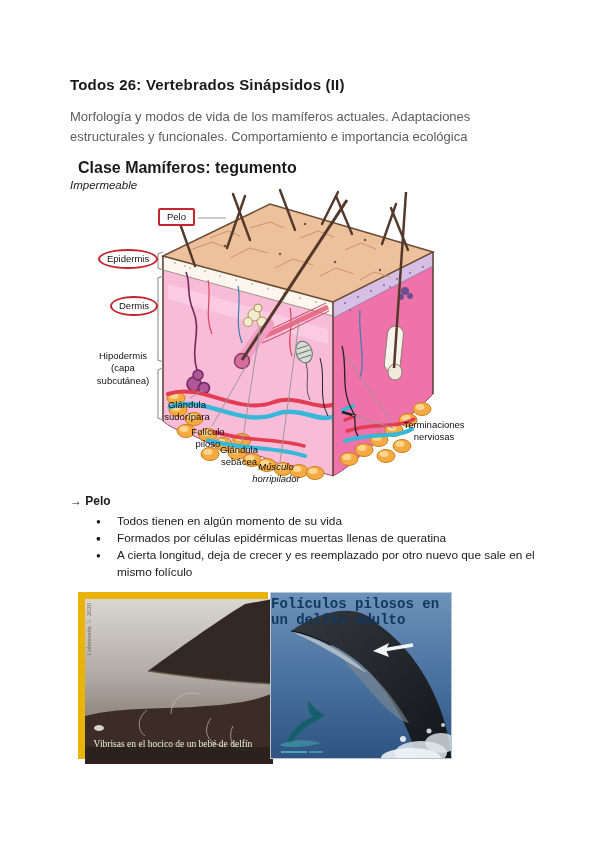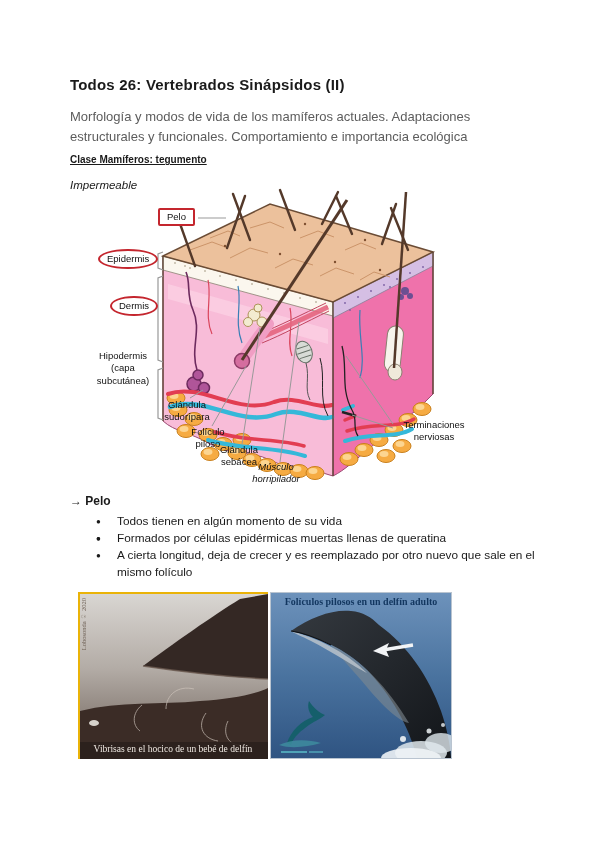--- a/index.html
+++ b/index.html
@@ -1,20 +1,20 @@
 <!DOCTYPE html>
 <html><head>
 <meta charset="utf-8">
 <style>
   html,body{margin:0;padding:0;background:#ffffff;}
   body{width:600px;height:848px;position:relative;font-family:"Liberation Sans",sans-serif;color:#1a1a1a;overflow:hidden;}
   .abs{position:absolute;}
   .page-title{left:70px;top:66px;font-size:15px;font-weight:bold;letter-spacing:.2px;}
   .subtitle{left:70px;top:94px;width:468px;font-size:13px;line-height:19.5px;color:#5c5c5c;}
-  .section-heading{left:70px;top:146px;font-size:10px;font-weight:bold;text-decoration:underline;}
+  .section-heading{left:78px;top:146px;font-size:16px;font-weight:bold;}
   .section-note{left:70px;top:167px;font-size:11.5px;font-style:italic;}
 
   
   .diagram{left:90px;top:188px;width:390px;height:302px;}
   .diagram svg{position:absolute;left:0;top:0;}
   .dlbl{position:absolute;font-size:9.5px;line-height:1.3;color:#111;white-space:nowrap;}
   .dlbl.red-box{border:2px solid #c4262e;background:#fff;padding:1px 7px;border-radius:2px;}
   .dlbl.red-ellipse{border:2px solid #c4262e;background:rgba(255,255,255,.0);padding:2px 7px;border-radius:50%;}
   .dlbl.plain{white-space:normal;text-align:center;}
 
@@ -23,27 +23,27 @@
   .pelo-heading{font-size:12px;}
   .pelo-heading .arrow{font-weight:normal;}
   .pelo-heading .word{font-weight:bold;}
   .pelo-section ul{margin:5px 0 0 26px;padding:0;list-style:none;width:450px;}
   .pelo-section li{position:relative;font-size:11.8px;line-height:17px;padding-left:21px;}
   .pelo-section li .dot{position:absolute;left:0;top:0;font-size:8px;line-height:17px;}
 
   
   .photos{left:78px;top:592px;display:flex;gap:2px;}
   figure{margin:0;position:relative;}
-  .photo-left{width:190px;height:167px;border:2px solid #eab308;box-sizing:border-box;}
+  .photo-left{width:190px;height:167px;border:7px solid #eab308;box-sizing:border-box;}
   .photo-right{width:182px;height:167px;border:1px solid #b9c4d0;box-sizing:border-box;}
   figure svg{display:block;}
   .cap-left{position:absolute;left:0;right:0;bottom:3px;text-align:center;
     font-family:"Liberation Serif",serif;font-size:9.5px;color:#efe9e2;}
-  .cap-right{position:absolute;left:0;right:0;top:3px;text-align:center;
-    font-family:Liberation Serif, serif;font-size:10px;font-weight:bold;color:#12365f;}
+  .cap-right{position:absolute;left:0;right:0;top:3px;text-align:left;
+    font-family:Liberation Mono, monospace;font-size:14px;font-weight:bold;color:#12365f;}
   .watermark{position:absolute;left:0px;top:4px;font-family:"Liberation Serif",serif;
     font-size:6.5px;color:#564639;writing-mode:vertical-rl;transform:rotate(180deg);opacity:.8;}
 </style>
 </head>
 <body>
 
 <div>
 
   <h1 class="abs page-title">Todos 26: Vertebrados Sinápsidos (II)</h1>
   <p class="abs subtitle">Morfología y modos de vida de los mamíferos actuales. Adaptaciones estructurales y funcionales. Comportamiento e importancia ecológica</p>

